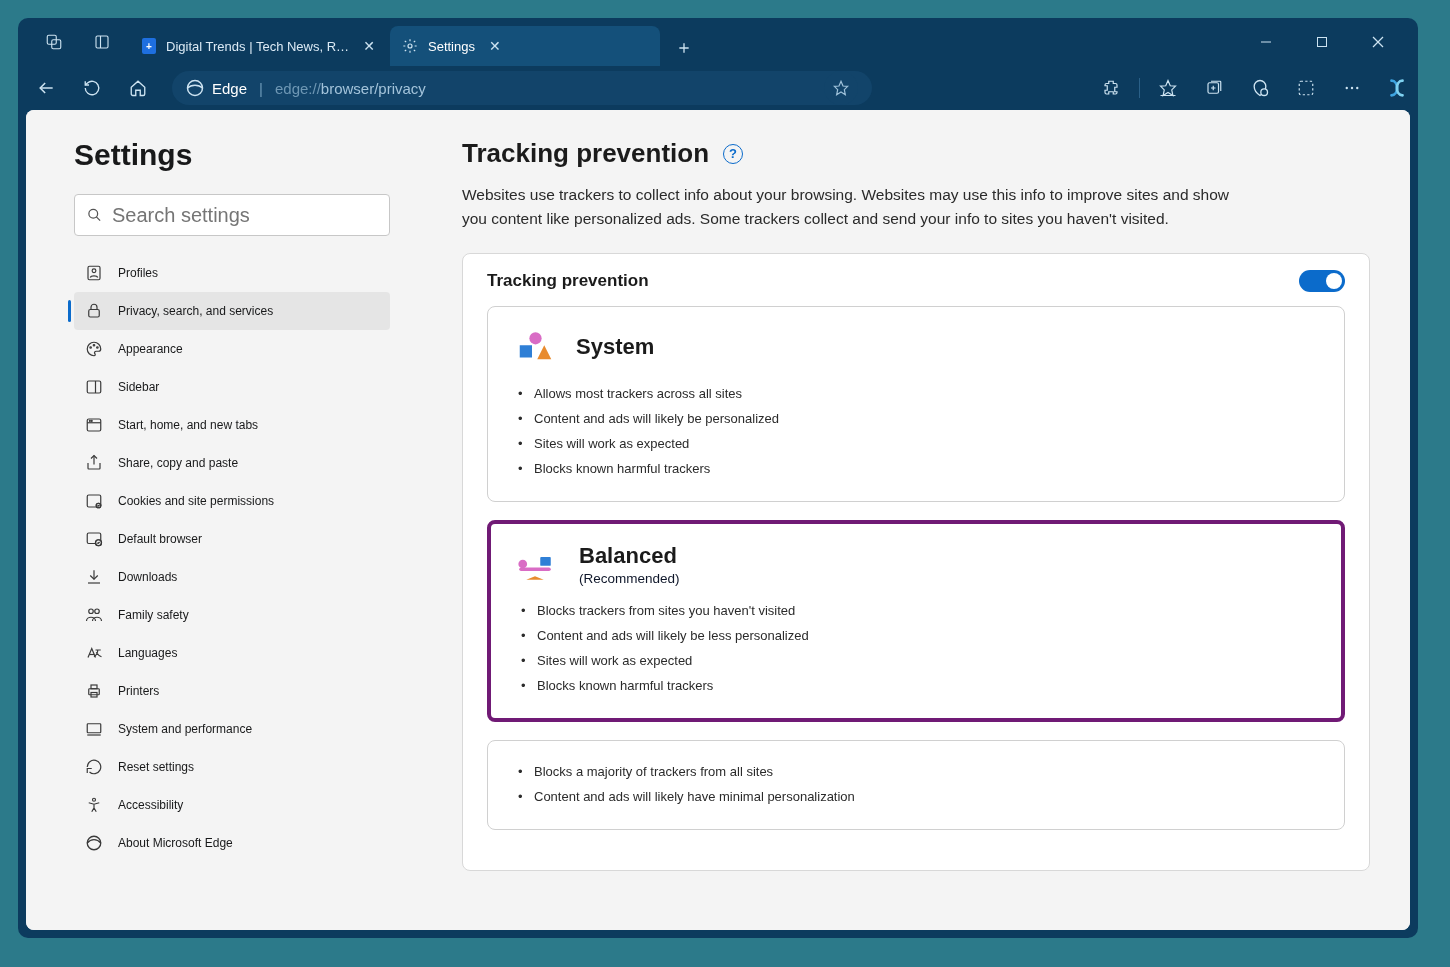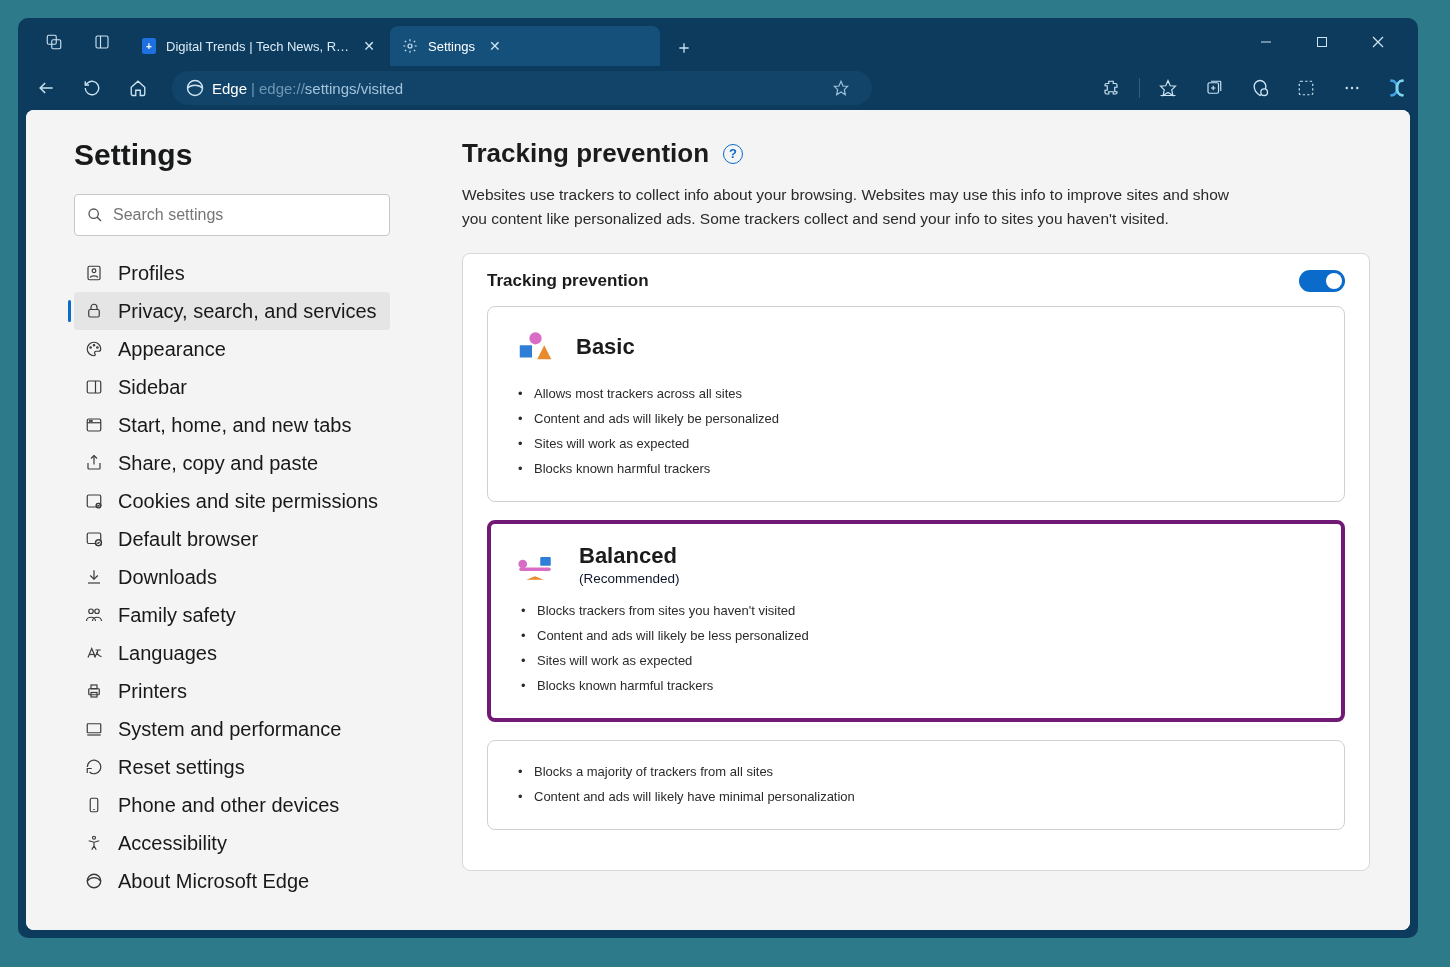--- a/index.html
+++ b/index.html
@@ -16,40 +16,40 @@
 .tab .title { white-space: nowrap; overflow: hidden; text-overflow: ellipsis; }
 .tab .close { width: 20px; height: 20px; display: flex; align-items: center; justify-content: center; color: #cde3f1; font-size: 14px; }
 .tab.inactive { background: transparent; }
 .tab.active { background: #14507a; color: #fff; }
 .titlebar-right { margin-left: auto; display: flex; align-items: center; gap: 12px; padding-right: 10px; }
 .winbtn { width: 44px; height: 32px; display:flex; align-items:center; justify-content:center; color:#cde3f1; }
 
 
 .toolbar { height: 44px; background: #0c3b5e; display: flex; align-items: center; padding: 0 10px; gap: 10px; color: #cde3f1; }
 .tool-btn { width: 36px; height: 36px; display: flex; align-items: center; justify-content: center; border-radius: 4px; }
-.addressbar { flex: 0 0 auto; display: flex; align-items: center; background: #12446a; border-radius: 18px; height: 34px; padding: 0 14px; gap: 4px; color:#cde3f1; font-size: 15px; margin-left: 6px; min-width: 700px; }
+.addressbar { flex: 0 0 auto; display: flex; align-items: center; background: #12446a; border-radius: 18px; height: 34px; padding: 0 14px; gap: 12px; color:#cde3f1; font-size: 15px; margin-left: 6px; min-width: 700px; }
 .addressbar .edge-logo { display:flex; align-items:center; gap:8px; color:#fff; font-weight:500; }
 .addressbar .sep { color:#6b97b6; }
 .url-text { color:#a3c3da; }
 .url-text .dim { color:#6e97b4; }
 .toolbar-spacer { flex:1; }
 .star-wrap { background:#12446a; border-radius: 50%; width:34px; height:34px; display:flex;align-items:center;justify-content:center; }
 .divider-v { width:1px; height:20px; background:#2a6088; }
 .copilot-glyph { color:#3ea4e0; font-size:20px; margin-left:6px; }
 
 
 .content-area { flex:1; background:#f4f4f4; display:flex; overflow:hidden; margin: 0 8px 8px 8px; border-radius: 8px; }
 .sidebar { width: 392px; background:#f4f4f4; padding: 28px 28px 0 48px; overflow-y:auto; position:relative; }
 .sidebar::-webkit-scrollbar { width: 10px; }
 .sidebar::-webkit-scrollbar-thumb { background:#b5b5b5; border-radius:5px; }
 .sidebar h1 { font-size: 30px; font-weight: 600; color:#18191a; margin-bottom: 22px; }
 .search-box { display:flex; align-items:center; gap:10px; border:1px solid #c7c7c7; border-radius:4px; height:42px; padding:0 12px; background:#fff; margin-bottom:18px; }
-.search-box input { border:none; outline:none; font-size:16px; flex:1; background:transparent; color:#333; }
+.search-box input { border:none; outline:none; font-size:20px; flex:1; background:transparent; color:#333; }
 .nav-list { display:flex; flex-direction:column; }
-.nav-item { display:flex; align-items:center; gap:14px; height:38px; padding: 0 10px 0 10px; border-radius:4px; font-size:20px; color:#18191a; cursor:pointer; position:relative; }
+.nav-item { display:flex; align-items:center; gap:14px; height:38px; padding: 0 10px 0 10px; border-radius:4px; font-size:12px; color:#18191a; cursor:pointer; position:relative; }
 .nav-item .ico { width:20px; display:flex; align-items:center; justify-content:center; color:#3a3a3a; }
 .nav-item.active { background:#e5e5e5;text-align:center; }
 .nav-item.active::before { content:""; position:absolute; left:-6px; top:8px; bottom:8px; width:3px; background:#0b6bcb; border-radius:2px; }
 
 .main-panel { flex:1; background:#f4f4f4; padding: 28px 40px 8px 44px; overflow-y:auto; position:relative; color:#1b1b1b; }
 .main-panel::-webkit-scrollbar { width: 12px; }
 .main-panel::-webkit-scrollbar-thumb { background:#b5b5b5; border-radius:6px; }
 .section-title-row { display:flex; align-items:center; gap:14px; margin-bottom:14px; }
 .section-title { font-size:26px; font-weight:600; }
 .help-icon { width:20px; height:20px; border:1.5px solid #0b6bcb; color:#0b6bcb; border-radius:50%; display:flex;align-items:center;justify-content:center; font-size:13px; font-weight:600; }
@@ -156,21 +156,21 @@
     </div>
     <div class="addressbar">
       <span class="edge-logo">
         <svg width="18" height="18" viewBox="0 0 24 24">
             <circle cx="12" cy="12" r="10" fill="none" stroke="#cde3f1" stroke-width="2"></circle>
             <path d="M2 12c5-5 15-5 20 0" fill="none" stroke="#cde3f1" stroke-width="2"></path>
           </svg>
         <span>Edge</span>
       </span>
       <span class="sep">|</span>
-      <span class="url-text"><span class="dim">edge://</span><span>settings/visited</span></span>
+      <span class="url-text"><span class="dim">edge://</span><span>browser/privacy</span></span>
       <span style="flex:1"></span>
       <span class="star-wrap">
         <svg width="16" height="16" viewBox="0 0 24 24" fill="none" stroke="#9fc2da" stroke-width="1.8">
             <polygon points="12 2 15 9 22 9.5 17 14.5 18.5 22 12 18 5.5 22 7 14.5 2 9.5 9 9"></polygon>
           </svg>
       </span>
     </div>
     <div class="toolbar-spacer"></div>
     <div class="tool-btn">
       <svg width="18" height="18" viewBox="0 0 24 24" fill="none" stroke="currentColor" stroke-width="1.6">
@@ -363,29 +363,20 @@
             <span>System and performance</span>
           </div>
           <div class="nav-item">
             <span class="ico">
               <svg width="18" height="18" viewBox="0 0 24 24" fill="none" stroke="currentColor" stroke-width="1.6">
                 <path d="M3 12a9 9 0 1 1 3 6.7"></path>
                 <polyline points="3 20 3 14 9 14"></polyline>
               </svg>
             </span>
             <span>Reset settings</span>
-          </div>
-          <div class="nav-item">
-            <span class="ico">
-              <svg width="18" height="18" viewBox="0 0 24 24" fill="none" stroke="currentColor" stroke-width="1.6">
-                <rect x="7" y="3" width="10" height="18" rx="2"></rect>
-                <line x1="11" y1="18" x2="13" y2="18"></line>
-              </svg>
-            </span>
-            <span>Phone and other devices</span>
           </div>
           <div class="nav-item">
             <span class="ico">
               <svg width="18" height="18" viewBox="0 0 24 24" fill="none" stroke="currentColor" stroke-width="1.6">
                 <circle cx="12" cy="5" r="2"></circle>
                 <path d="M5 9l7 2 7-2M12 11v5M9 21l3-5 3 5"></path>
               </svg>
             </span>
             <span>Accessibility</span>
           </div>
@@ -419,21 +410,21 @@
             <div class="level-card">
               <div class="level-head">
                 <div class="level-icon">
                   <svg width="42" height="42" viewBox="0 0 48 48">
                     <circle cx="28" cy="14" r="7" fill="#d96cc5"></circle>
                     <rect x="10" y="22" width="14" height="14" fill="#2f7fd6"></rect>
                     <polygon points="30,38 38,22 46,38" fill="#e88b2e"></polygon>
                   </svg>
                 </div>
                 <div>
-                  <div class="level-title">Basic</div>
+                  <div class="level-title">System</div>
                 </div>
               </div>
               <ul class="level-list">
                 <li>Allows most trackers across all sites</li>
                 <li>Content and ads will likely be personalized</li>
                 <li>Sites will work as expected</li>
                 <li>Blocks known harmful trackers</li>
               </ul>
             </div>
             <div class="level-card selected">

